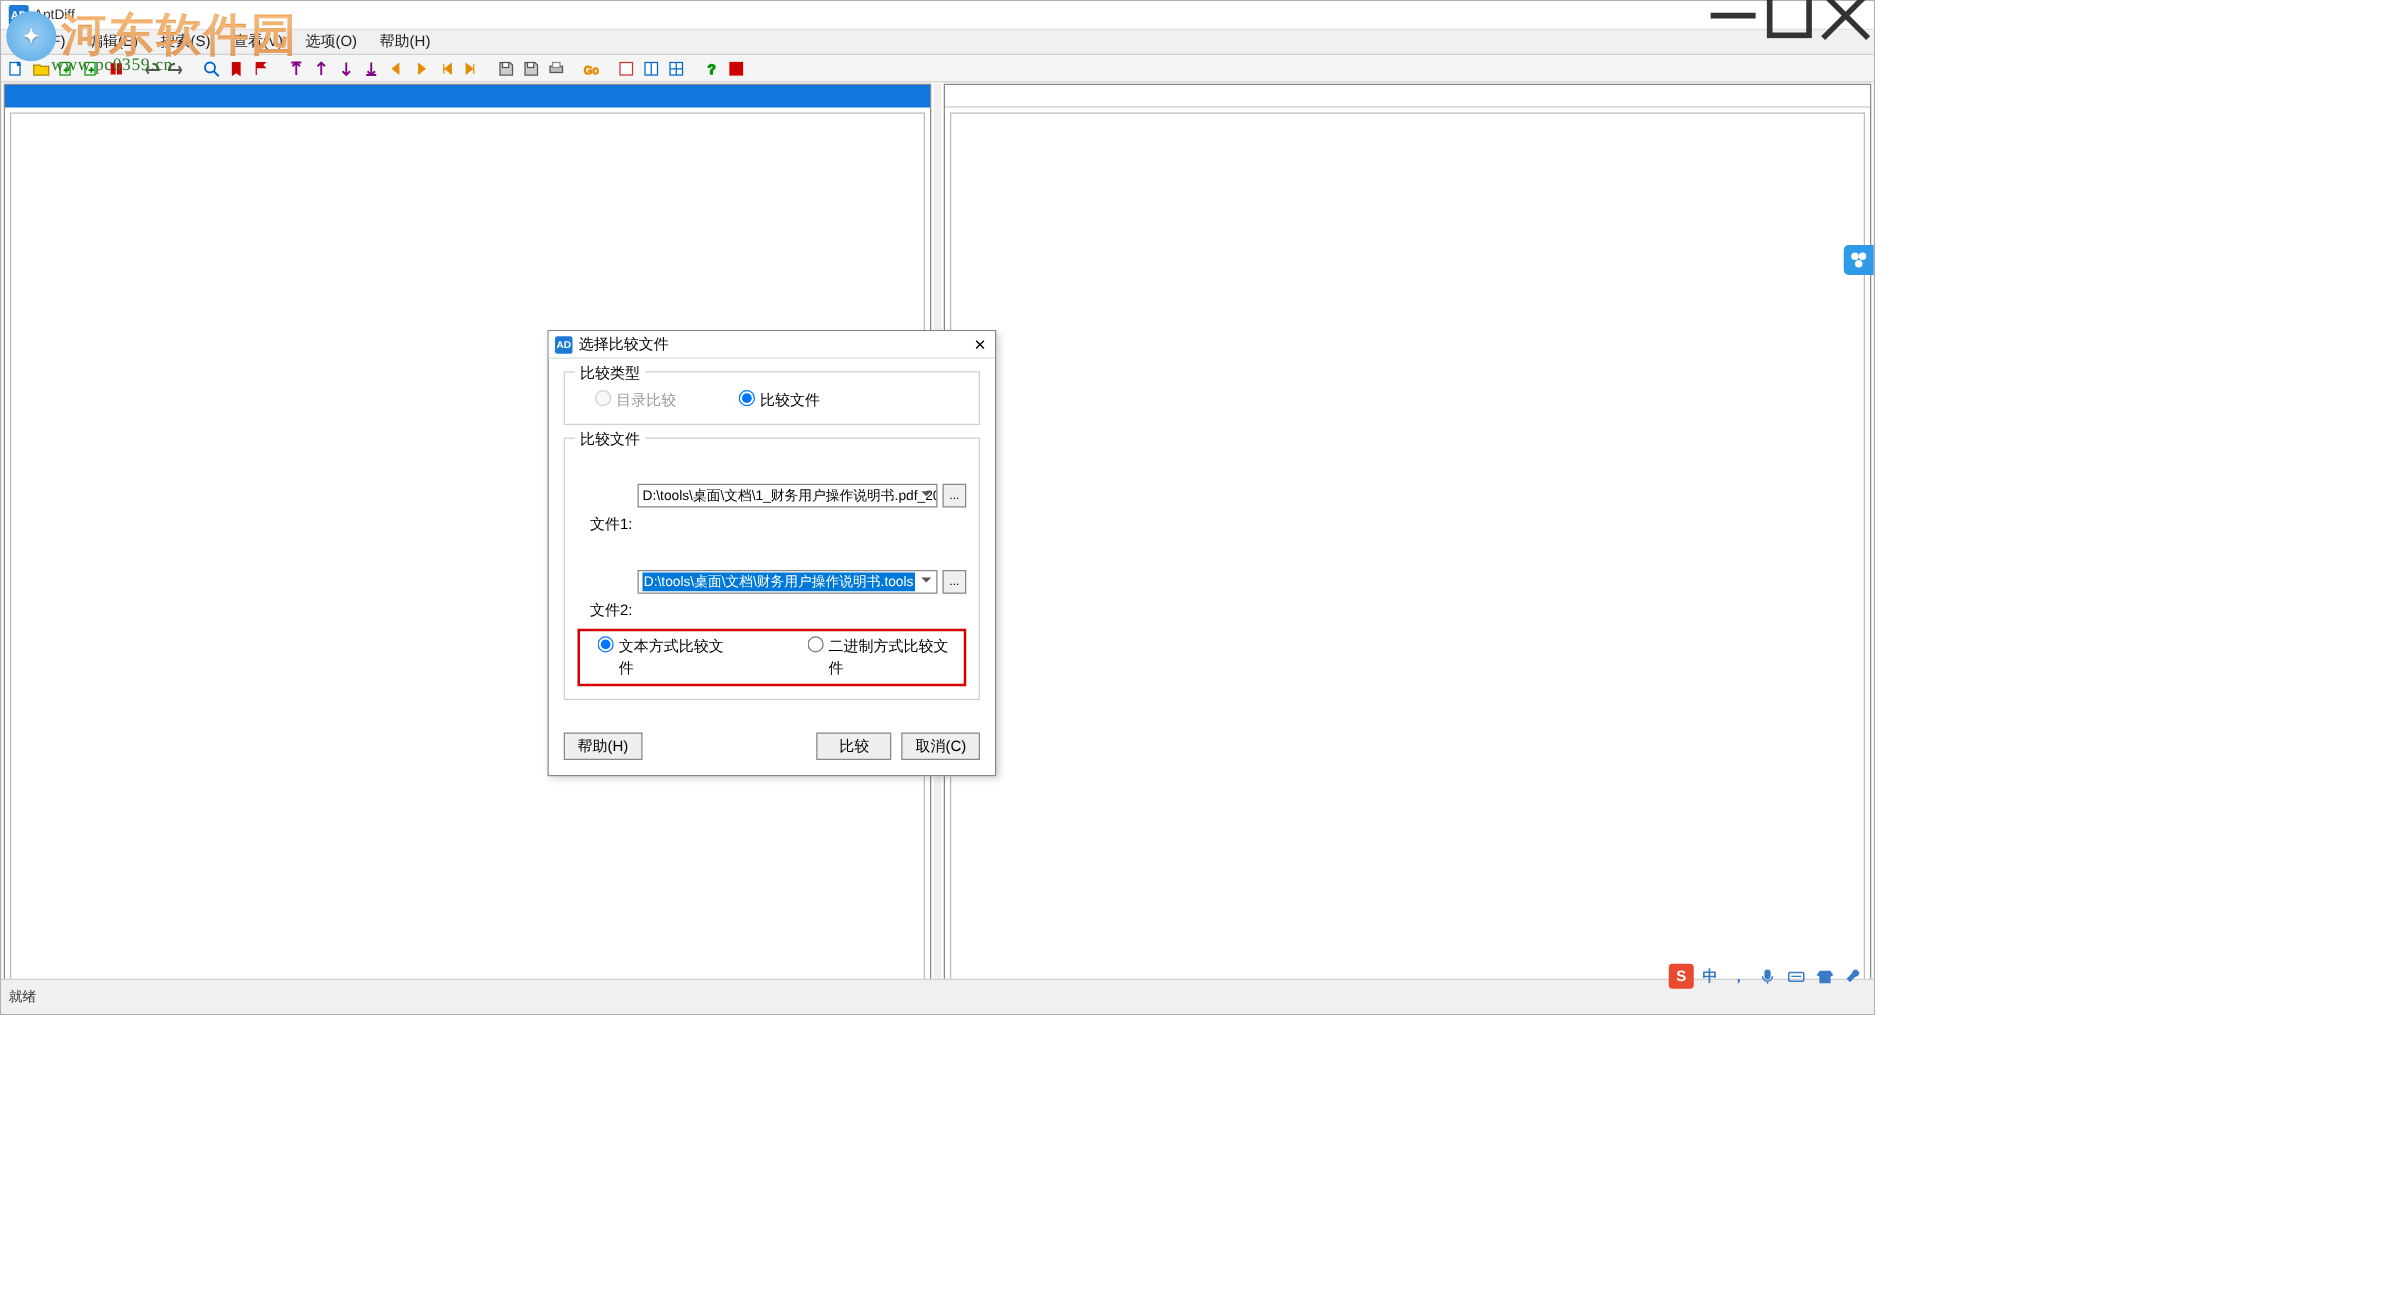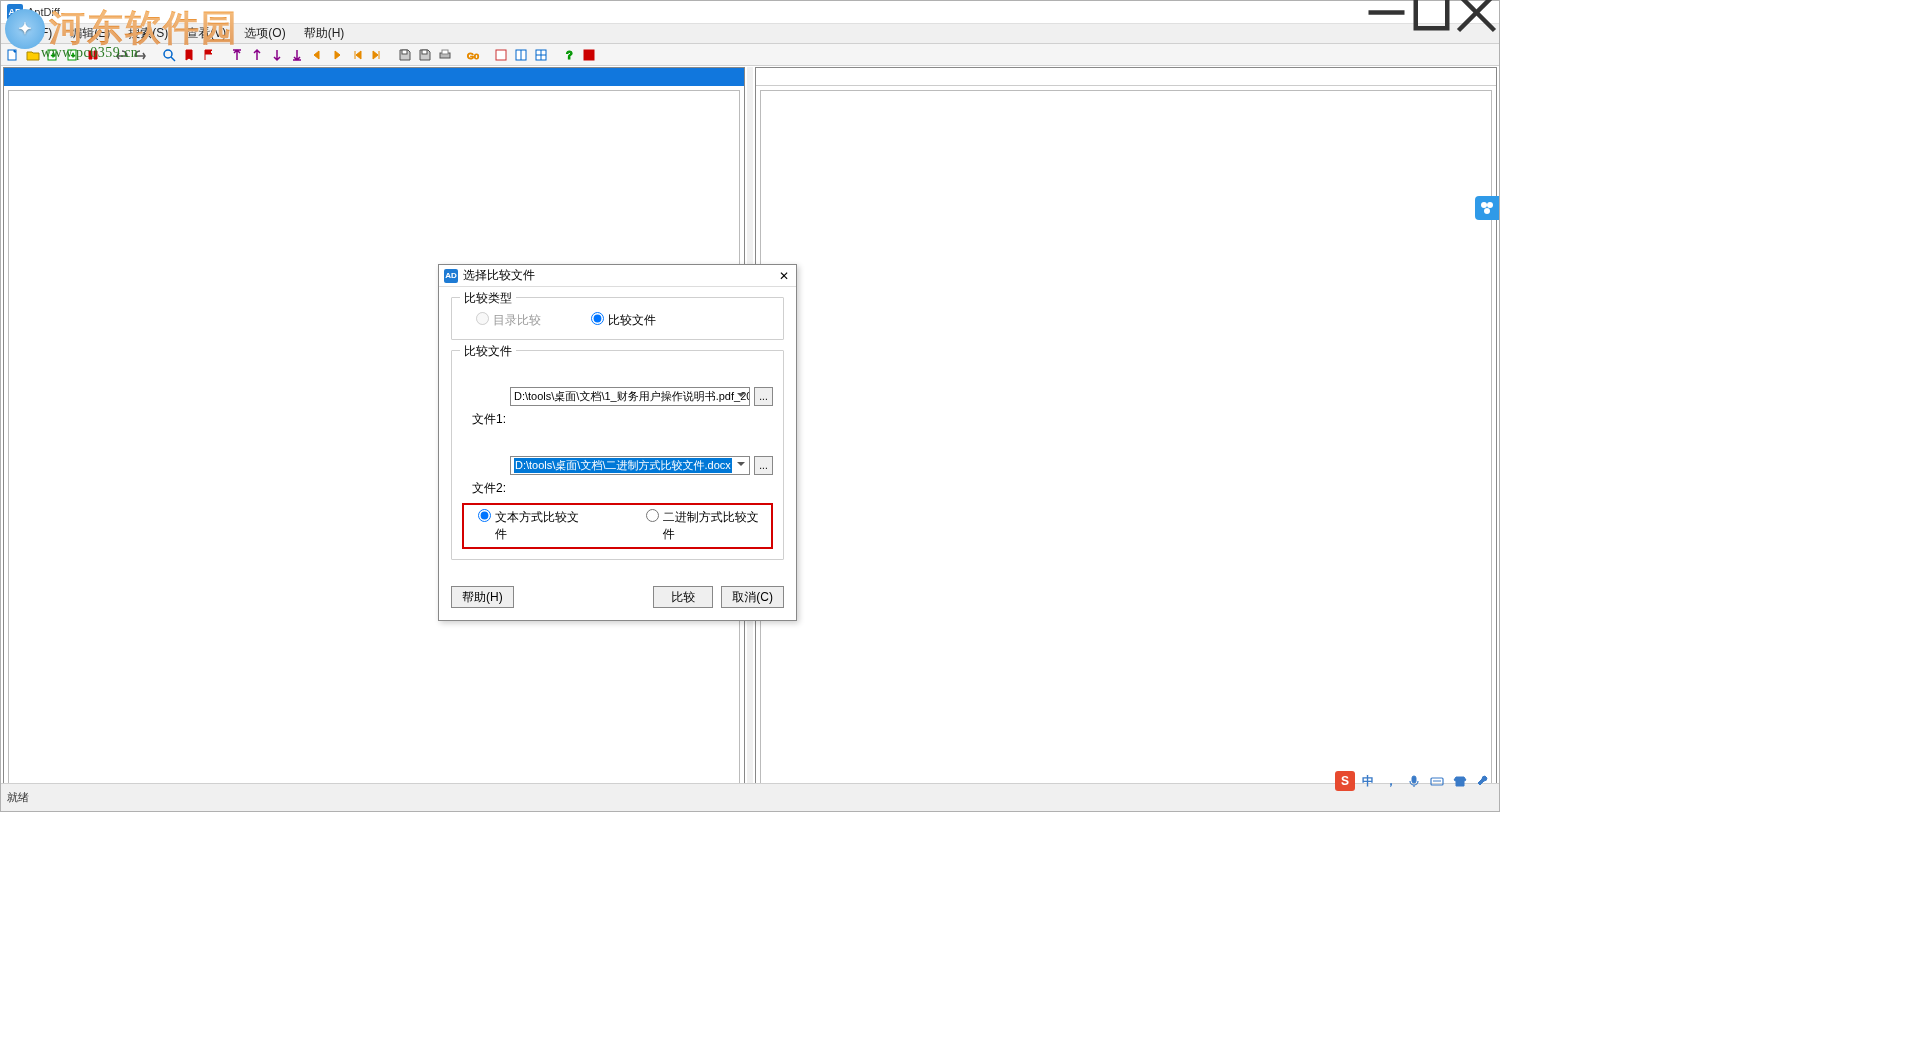--- a/index.html
+++ b/index.html
@@ -325,21 +325,21 @@
         <div class="row">
           <label class="fld">文件1:</label>
           <div class="combo">
               <span>D:\tools\桌面\文档\1_财务用户操作说明书.pdf_2018-01-10_</span>
             </div>
           <span class="browse">...</span>
         </div>
         <div class="row">
           <label class="fld">文件2:</label>
           <div class="combo selected">
-              <span class="seltext">D:\tools\桌面\文档\二进制方式比较文件.docx</span>
+              <span class="seltext">D:\tools\桌面\文档\财务用户操作说明书.tools</span>
             </div>
           <span class="browse">...</span>
         </div>
         <div class="method-box">
           <div class="radio-row methods">
             <label class="radio">
               <input type="radio" checked="" style="">
               <span>文本方式比较文件</span>
             </label>
             <label class="radio">

